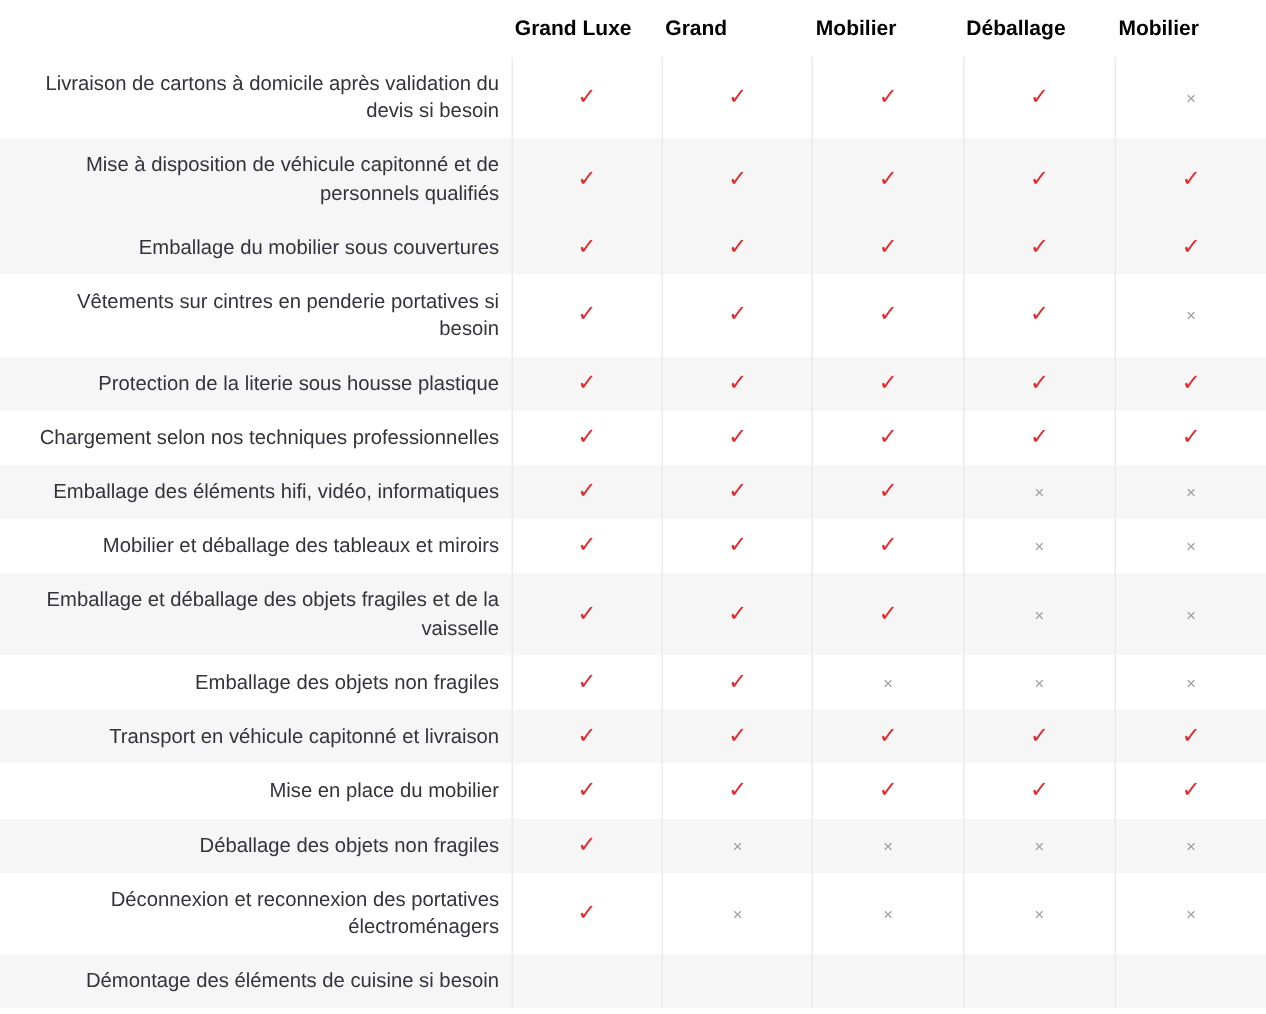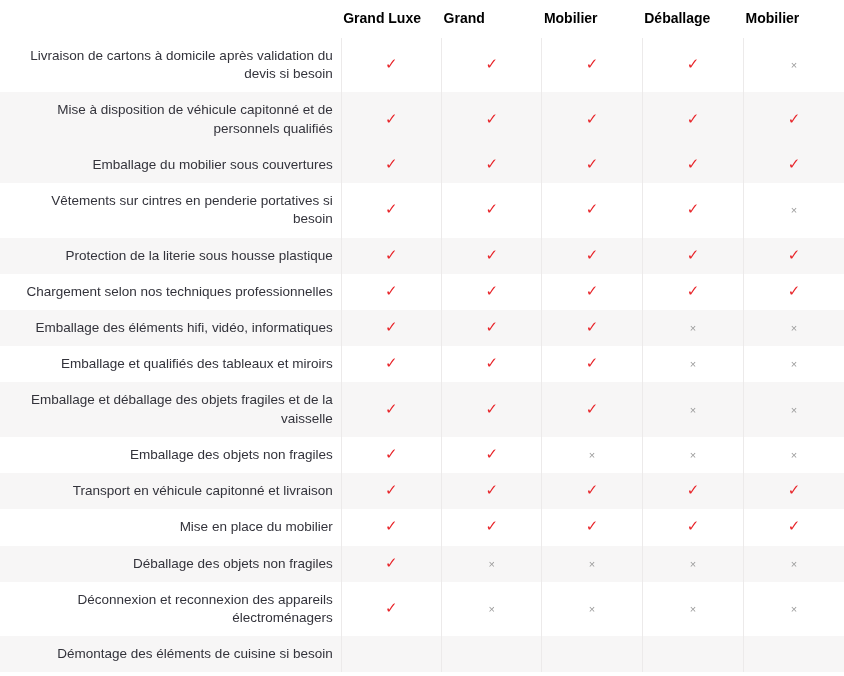--- a/index.html
+++ b/index.html
@@ -156,21 +156,21 @@
         </tr>
         <tr class="alt">
           <td class="feature">Emballage des éléments hifi, vidéo, informatiques</td>
           <td class="mark"><span class="check">✓</span></td>
           <td class="mark"><span class="check">✓</span></td>
           <td class="mark"><span class="check">✓</span></td>
           <td class="mark"><span class="cross">×</span></td>
           <td class="mark"><span class="cross">×</span></td>
         </tr>
         <tr>
-          <td class="feature">Emballage et qualifiés des tableaux et miroirs</td>
+          <td class="feature">Mobilier et déballage des tableaux et miroirs</td>
           <td class="mark"><span class="check">✓</span></td>
           <td class="mark"><span class="check">✓</span></td>
           <td class="mark"><span class="check">✓</span></td>
           <td class="mark"><span class="cross">×</span></td>
           <td class="mark"><span class="cross">×</span></td>
         </tr>
         <tr class="alt">
           <td class="feature">Emballage et déballage des objets fragiles et de la vaisselle</td>
           <td class="mark"><span class="check">✓</span></td>
           <td class="mark"><span class="check">✓</span></td>
@@ -204,21 +204,21 @@
         </tr>
         <tr class="alt">
           <td class="feature">Déballage des objets non fragiles</td>
           <td class="mark"><span class="check">✓</span></td>
           <td class="mark"><span class="cross">×</span></td>
           <td class="mark"><span class="cross">×</span></td>
           <td class="mark"><span class="cross">×</span></td>
           <td class="mark"><span class="cross">×</span></td>
         </tr>
         <tr>
-          <td class="feature">Déconnexion et reconnexion des appareils électroménagers</td>
+          <td class="feature">Déconnexion et reconnexion des portatives électroménagers</td>
           <td class="mark"><span class="check">✓</span></td>
           <td class="mark"><span class="cross">×</span></td>
           <td class="mark"><span class="cross">×</span></td>
           <td class="mark"><span class="cross">×</span></td>
           <td class="mark"><span class="cross">×</span></td>
         </tr>
         <tr class="alt">
           <td class="feature">Démontage des éléments de cuisine si besoin</td>
           <td class="mark"></td>
           <td class="mark"></td>

